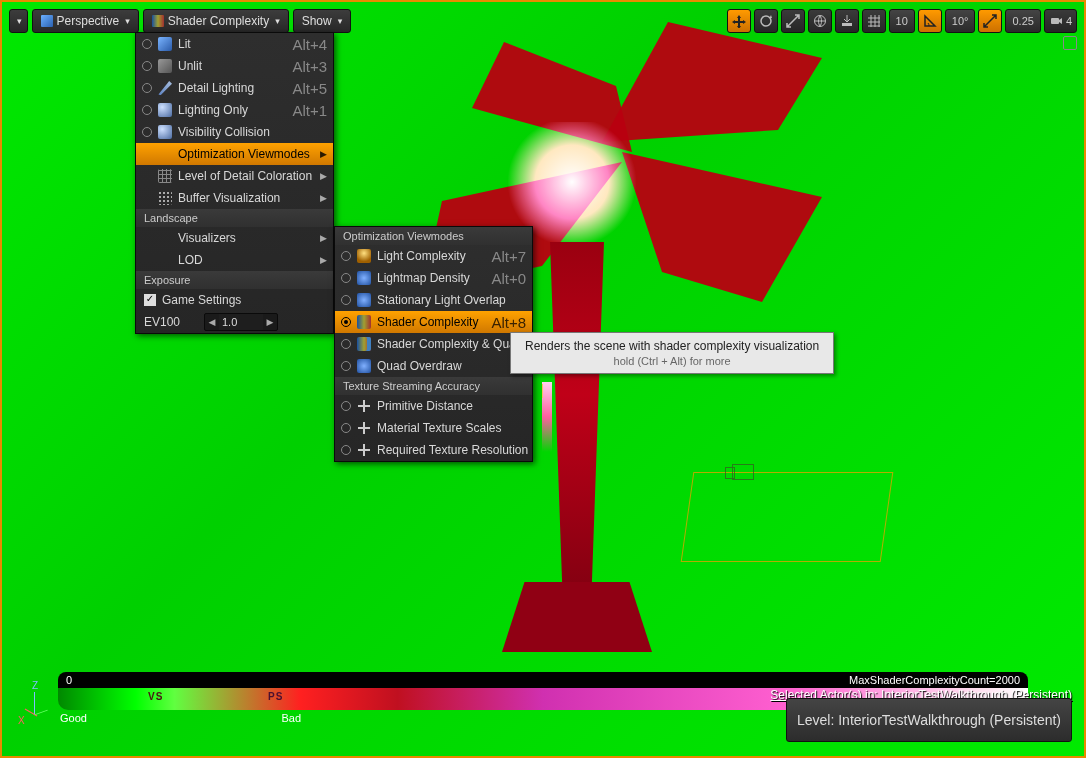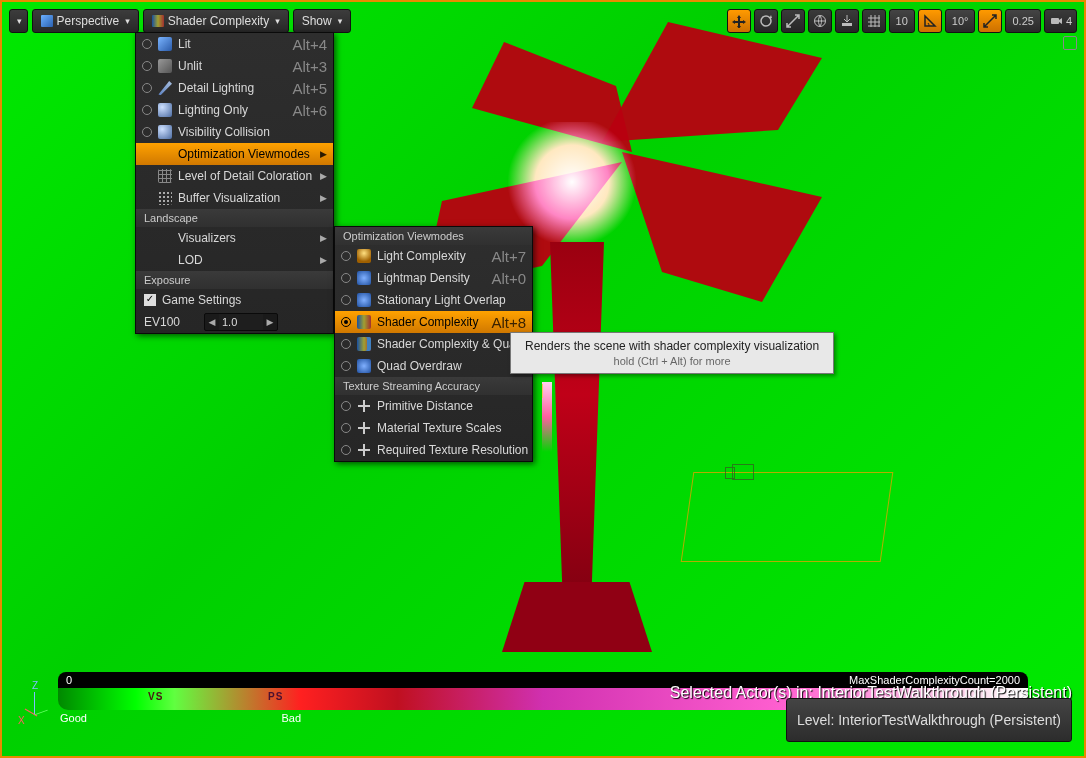--- a/index.html
+++ b/index.html
@@ -54,21 +54,21 @@
 
 .bar{position:absolute;left:56px;right:56px;bottom:38px;height:46px;z-index:5;}
 .bartop{height:16px;background:#000;border-radius:8px 8px 0 0;display:flex;justify-content:space-between;padding:0 8px;color:#fff;font-size:11px;align-items:center;}
 .grad{height:22px;background:linear-gradient(90deg,#008800 0%,#00ff00 8%,#60ff40 12%,#ff2020 25%,#c01020 35%,#d030b0 50%,#ff60d0 75%,#ffe0f0 95%,#ffffff 100%);border-radius:0 0 10px 10px;position:relative;}
 .grad .t{position:absolute;top:3px;font-size:10px;font-weight:bold;letter-spacing:1px;}
 .grad .vs{left:90px;color:#4a1515;}
 .grad .ps{left:210px;color:#4a1030;}
 .barlbl{display:flex;justify-content:space-between;font-size:11px;color:#fff;margin-top:2px;padding:0 2px;}
 
 
-.status1{position:absolute;right:12px;bottom:54px;font-size:16px;color:#fff;text-shadow:1px 1px 1px #000;z-index:6;}
+.status1{position:absolute;right:12px;bottom:54px;font-size:12px;color:#fff;text-shadow:1px 1px 1px #000;z-index:6;text-decoration:underline;}
 .status2{position:absolute;right:12px;bottom:14px;background:linear-gradient(#444,#2c2c2c);border:1px solid #111;border-radius:3px;padding:13px 10px;font-size:14px;color:#ddd;z-index:20;}
 
 
 .menu{position:absolute;background:linear-gradient(#2e2e2e,#262626);border:1px solid #0a0a0a;box-shadow:2px 2px 6px rgba(0,0,0,.6);font-size:12px;color:#d8d8d8;z-index:40;}
 .m1{left:133px;top:30px;width:199px;}
 .m2{left:332px;top:224px;width:199px;}
 .mhdr{background:linear-gradient(#3a3a3a,#303030);color:#ccc;font-size:11px;padding:3px 8px;}
 .mitem{display:flex;align-items:center;height:22px;padding:0 6px;gap:6px;cursor:pointer;position:relative;}
 .mitem.sel{background:linear-gradient(#ffa200,#d07800);color:#000;}
 .mitem .radio{width:10px;height:10px;border:1px solid #888;border-radius:50%;flex-shrink:0;}
@@ -228,21 +228,21 @@
         <div class="mitem">
           <span class="radio"></span>
           <span class="mi c-pen"></span>
           <span class="lbl">Detail Lighting</span>
           <span class="sc">Alt+5</span>
         </div>
         <div class="mitem">
           <span class="radio"></span>
           <span class="mi c-sph"></span>
           <span class="lbl">Lighting Only</span>
-          <span class="sc">Alt+6</span>
+          <span class="sc">Alt+1</span>
         </div>
         <div class="mitem">
           <span class="radio"></span>
           <span class="mi c-sph"></span>
           <span class="lbl">Visibility Collision</span>
         </div>
       </div>
     <div class="mitem sel">
       <span style="width:10px"></span>
         <span style="width:14px"></span>

